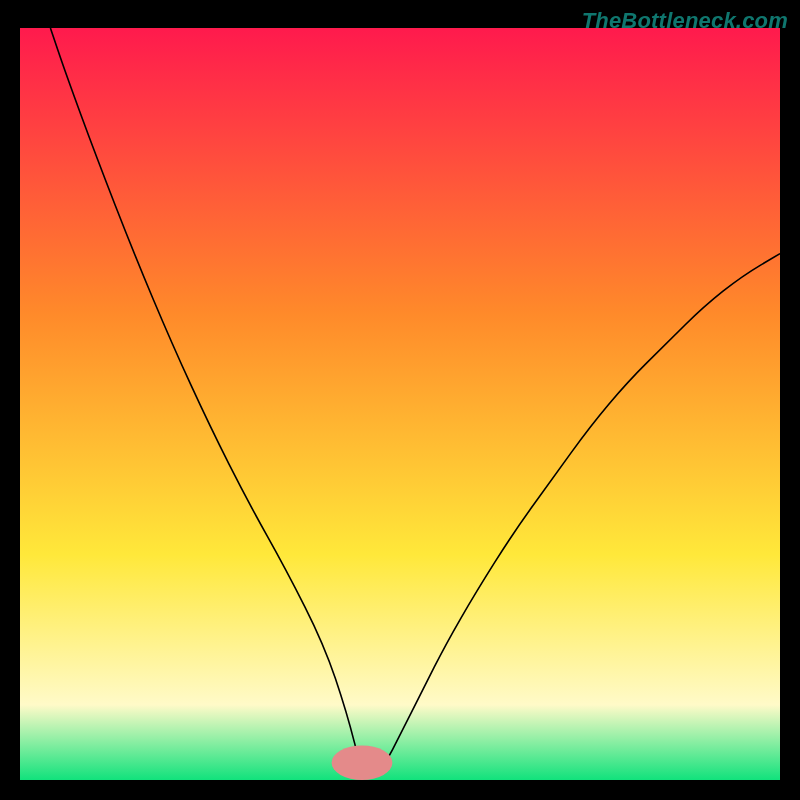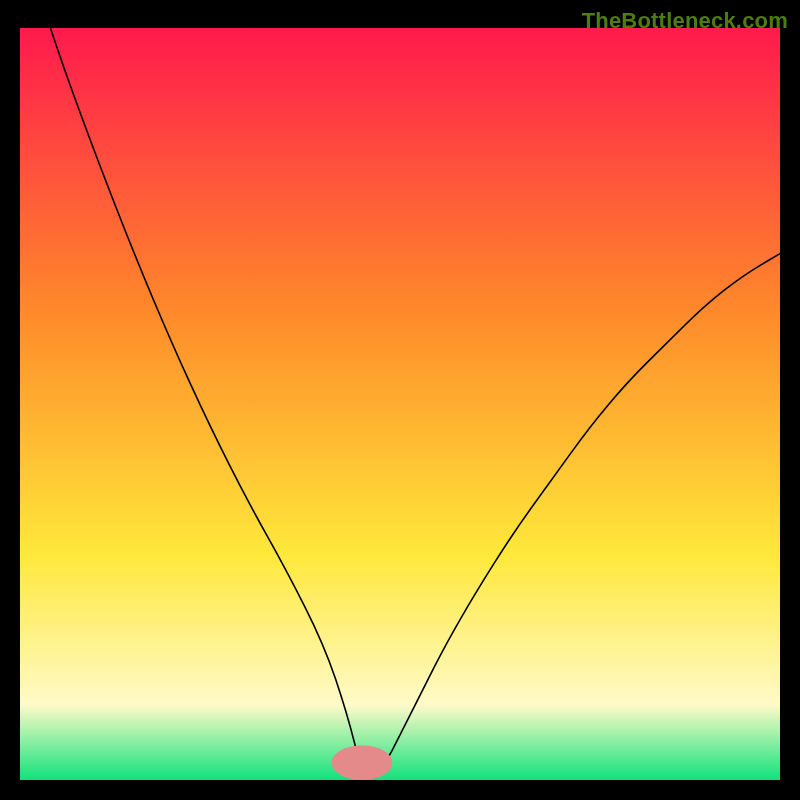--- a/index.html
+++ b/index.html
@@ -16,23 +16,24 @@
     width: 800px;
     height: 800px;
     background: #000;
   }
   .watermark {
     position: absolute;
     top: 8px;
     right: 12px;
     font-size: 22px;
     font-weight: 600;
-    color: #4d7c0f;
+    color: #0f766e;
     letter-spacing: 0.2px;
     user-select: none;
+    font-style: italic;
   }
   .plot {
     position: absolute;
     left: 20px;
     top: 28px;
     width: 760px;
     height: 752px;
   }
   svg {
     display: block;

